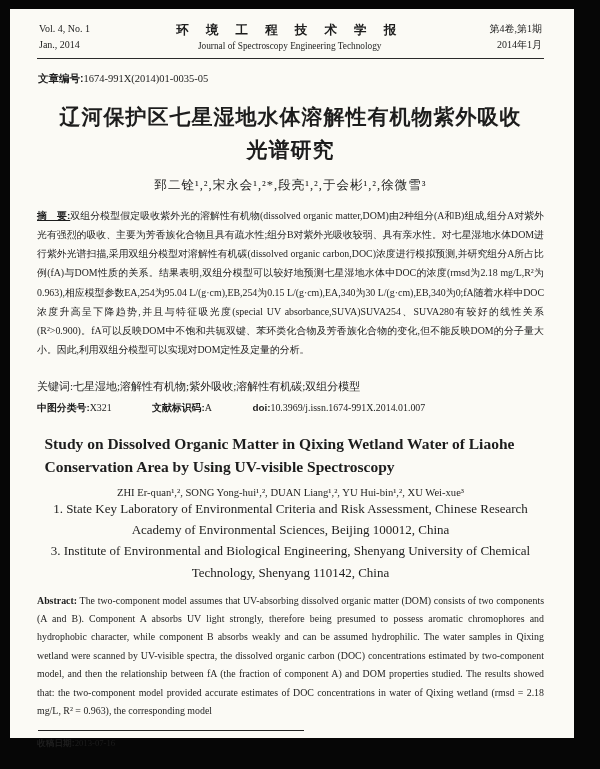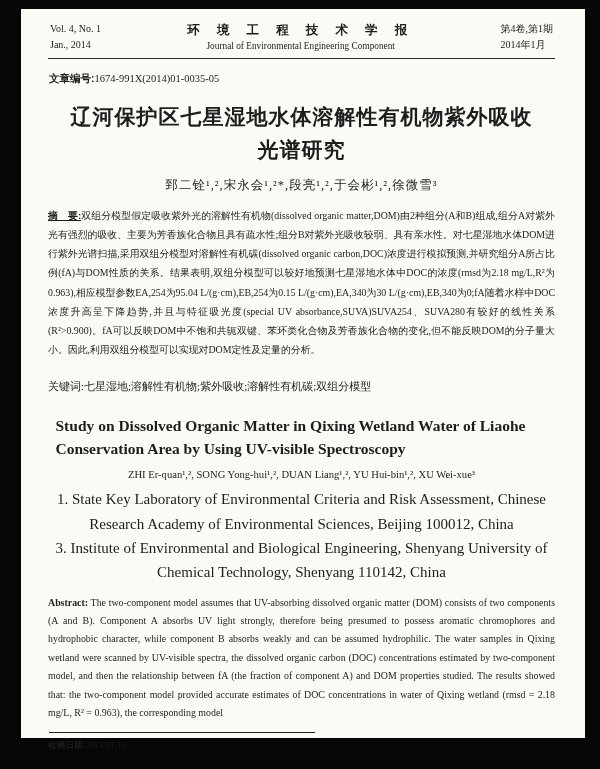--- a/index.html
+++ b/index.html
@@ -5,36 +5,36 @@
   * { box-sizing: border-box; margin: 0; padding: 0; }
   html, body { width: 600px; height: 769px; }
   body {
     background: #060606;
     position: relative;
     overflow: hidden;
     font-family: "Liberation Serif", "DejaVu Serif", serif;
   }
   .page {
     position: absolute;
-    left: 21px; top: 9px;
+    left: 10px; top: 9px;
     width: 564px; height: 729px;
     background: #fbfaf5;
     color: #1d1d1d;
   }
   .inner { padding: 9px 30px 0 27px; }
 
   
   .journal-header {
     display: flex; justify-content: space-between; align-items: center;
     border-bottom: 1.5px solid #2b2b2b;
     padding: 3px 2px 6px 2px;
   }
   .hdr-side { font-size: 10px; line-height: 1.55; white-space: nowrap; }
   .hdr-left { text-align: left; }
-  .hdr-right { text-align: left; }
+  .hdr-right { text-align: right; }
   .hdr-center { text-align: center; flex: 1; }
   .jt-cn { font-size: 12.5px; font-weight: bold; letter-spacing: 7px; }
   .jt-en { font-size: 9.3px; margin-top: 2px; }
 
   .article-no { margin: 13px 0 0 1px; font-size: 10.5px; }
   .article-no .lbl { font-weight: bold; font-family: "Liberation Sans", sans-serif; }
 
   .title-cn {
     margin: 15px auto 0; width: 462px;
     text-align: center; font-size: 21px; font-weight: bold;
@@ -49,21 +49,21 @@
   .kw-row { margin-top: 17px; font-size: 11px; line-height: 1.9; }
   .clc-row { margin-top: 4px; font-size: 9.9px; }
   .clc-row .seg { margin-right: 38px; white-space: nowrap; }
   .clc-row .lbl { font-weight: bold; font-family: "Liberation Sans", sans-serif; }
 
   .title-en {
     margin: 17px auto 0; width: 492px;
     text-align: left; font-size: 15.5px; font-weight: bold; line-height: 1.5;
   }
   .authors-en { text-align: center; margin-top: 9px; font-size: 10.6px; }
-  .affils-en { margin-top: 7px; font-size: 15px; line-height: 1.62; }
+  .affils-en { font-size: 13px; line-height: 1.62; }
   .affils-en div { text-align: center; }
 
   .abstract-en { margin-top: 9px; font-size: 9.9px; line-height: 1.86; text-align: justify; }
   .abstract-en .lbl { font-weight: bold; }
 
   .fn-sep { margin: 9px 0 5px 1px; width: 266px; border: 0; border-top: 1.2px solid #222; }
   .footnotes { font-size: 8.7px; line-height: 1.62; }
   .fn-item { padding-left: 46px; text-indent: -46px; }
   .fn-item .lbl { font-weight: bold; font-family: "Liberation Sans", sans-serif; }
 </style>
@@ -73,21 +73,21 @@
 <div class="page">
   <div class="inner">
 
     <header class="journal-header">
       <div class="hdr-side hdr-left">
         <div>Vol. 4, No. 1</div>
         <div>Jan., 2014</div>
       </div>
       <div class="hdr-center">
         <div class="jt-cn">环 境 工 程 技 术 学 报</div>
-        <div class="jt-en">Journal of Environmental Engineering Component</div>
+        <div class="jt-en">Journal of Spectroscopy Engineering Technology</div>
       </div>
       <div class="hdr-side hdr-right">
         <div>第4卷,第1期</div>
         <div>2014年1月</div>
       </div>
     </header>
 
     <div class="article-no">
       <span class="lbl">文章编号:</span><span>1674-991X(2014)01-0035-05</span>
     </div>
@@ -98,20 +98,25 @@
 
 
     <div class="block">
       <span class="lbl">摘　要:</span><span>双组分模型假定吸收紫外光的溶解性有机物(dissolved organic matter,DOM)由2种组分(A和B)组成,组分A对紫外光有强烈的吸收、主要为芳香族化合物且具有疏水性;组分B对紫外光吸收较弱、具有亲水性。对七星湿地水体DOM进行紫外光谱扫描,采用双组分模型对溶解性有机碳(dissolved organic carbon,DOC)浓度进行模拟预测,并研究组分A所占比例(fA)与DOM性质的关系。结果表明,双组分模型可以较好地预测七星湿地水体中DOC的浓度(rmsd为2.18 mg/L,R²为0.963),相应模型参数EA,254为95.04 L/(g·cm),EB,254为0.15 L/(g·cm),EA,340为30 L/(g·cm),EB,340为0;fA随着水样中DOC浓度升高呈下降趋势,并且与特征吸光度(special UV absorbance,SUVA)SUVA254、SUVA280有较好的线性关系(R²&gt;0.900)。fA可以反映DOM中不饱和共轭双键、苯环类化合物及芳香族化合物的变化,但不能反映DOM的分子量大小。因此,利用双组分模型可以实现对DOM定性及定量的分析。</span>
     </div>
 
     <div class="kw-row">
       <span class="lbl">关键词:</span><span>七星湿地;溶解性有机物;紫外吸收;溶解性有机碳;双组分模型</span>
     </div>
 
+    <div class="clc-row">
+      <span class="seg"><span class="lbl">中图分类号:</span><span>X321</span></span>
+      <span class="seg"><span class="lbl">文献标识码:</span><span>A</span></span>
+      <span class="seg"><span class="lbl">doi:</span><span>10.3969/j.issn.1674-991X.2014.01.007</span></span>
+    </div>
 
     <h2 class="title-en">Study on Dissolved Organic Matter in Qixing Wetland Water of Liaohe Conservation Area by Using UV-visible Spectroscopy</h2>
 
     <div class="authors-en">ZHI Er-quan¹,², SONG Yong-hui¹,², DUAN Liang¹,², YU Hui-bin¹,², XU Wei-xue³</div>
 
     <div class="affils-en">
       <div>1. State Key Laboratory of Environmental Criteria and Risk Assessment, Chinese Research Academy of Environmental Sciences, Beijing 100012, China</div>
       <div>3. Institute of Environmental and Biological Engineering, Shenyang University of Chemical Technology, Shenyang 110142, China</div>
     </div>
 

